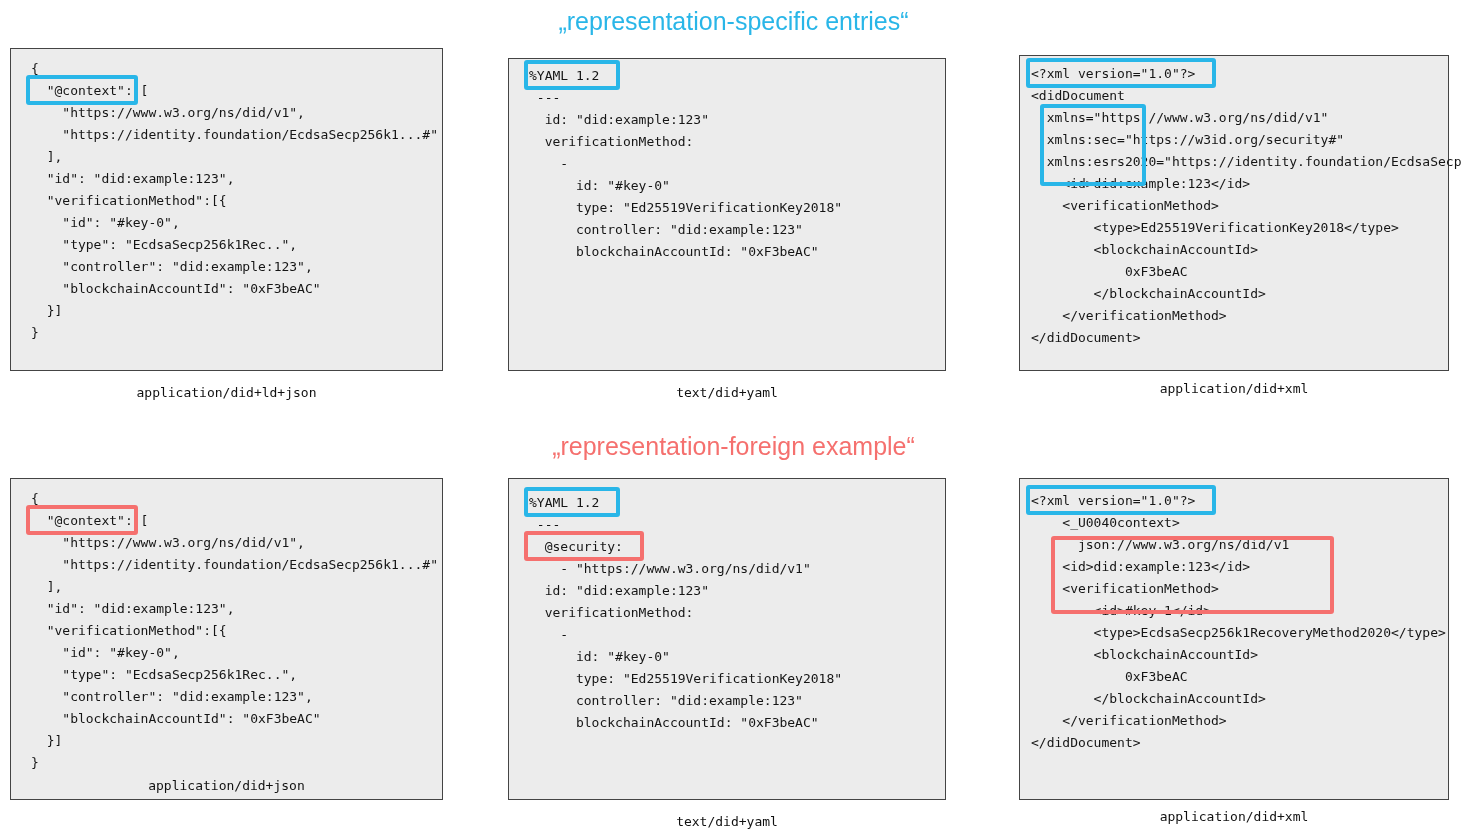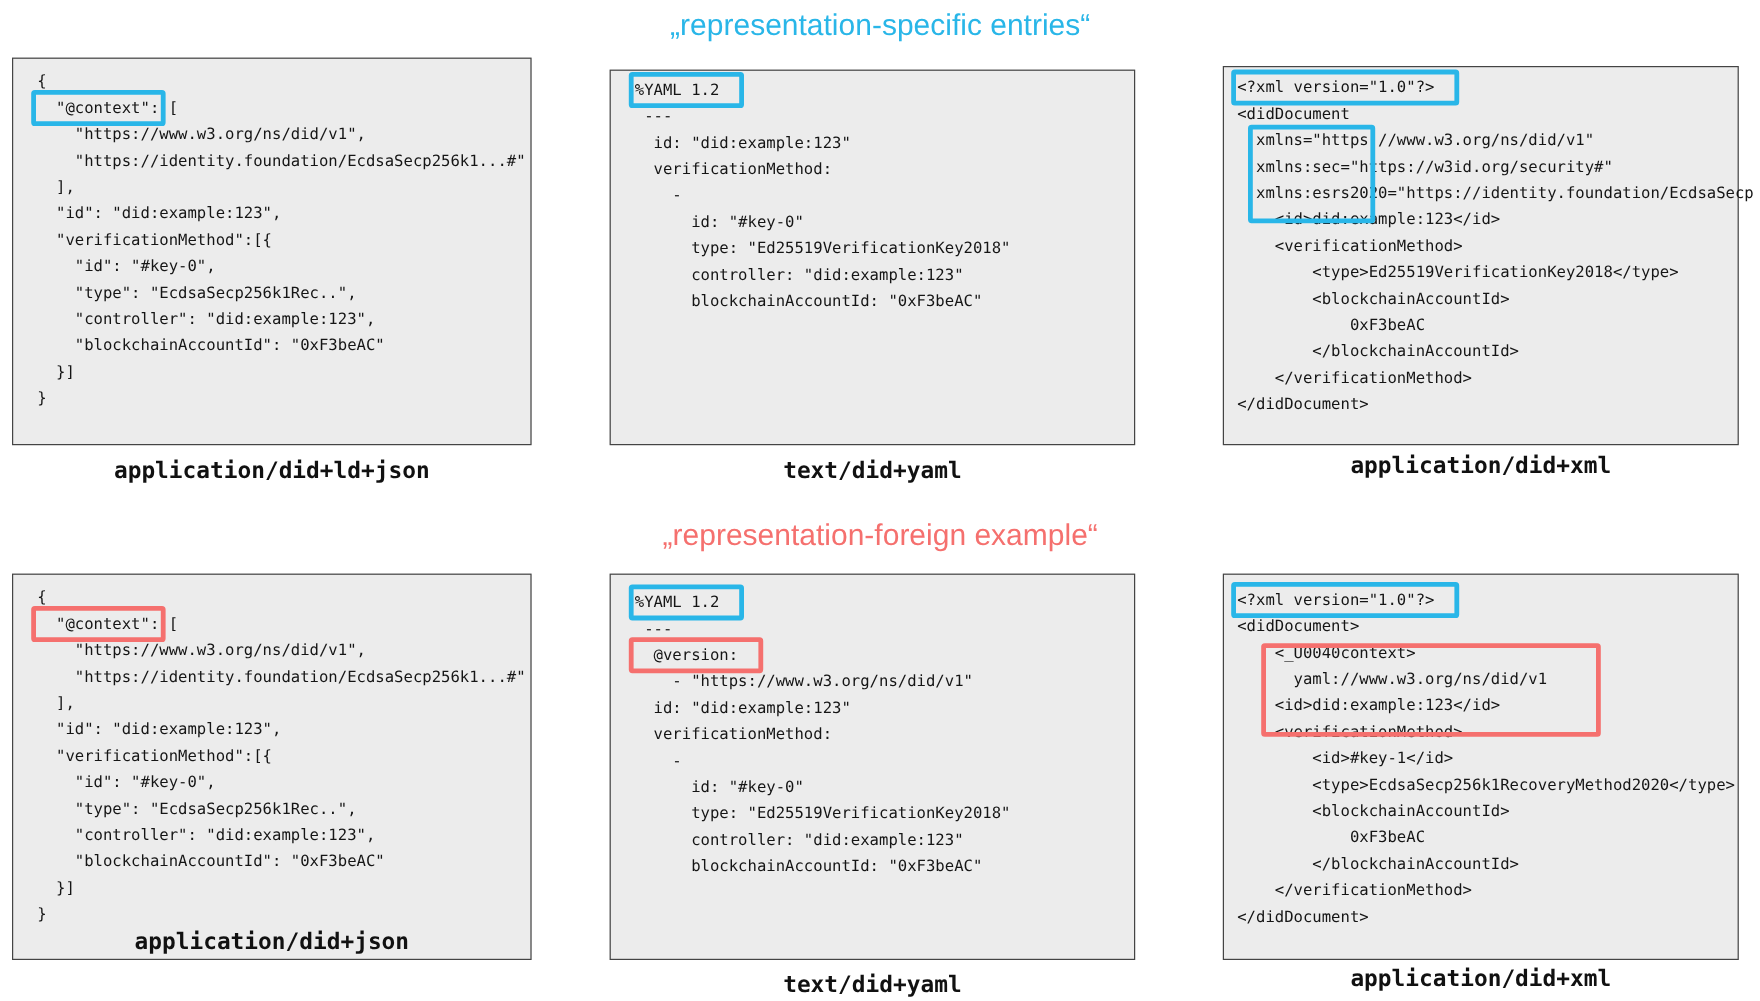--- a/index.html
+++ b/index.html
@@ -16,21 +16,21 @@
   .code{position:relative;font-size:13px;line-height:22px;color:var(--code_text);}
   .cl{height:22px;white-space:pre;}
   .hl{position:relative;display:inline-block;}
   .hl::after{content:"";position:absolute;left:-5px;right:-5px;top:-5px;bottom:-3px;
              border:4.5px solid var(--hlc);border-radius:3px;pointer-events:none;}
   .hl.cyan{--hlc:var(--cyan);}
   .hl.red{--hlc:var(--red);}
   .obox{position:absolute;border:4.5px solid;border-radius:3px;pointer-events:none;}
   .obox.cyan{border-color:var(--cyan);}
   .obox.red{border-color:var(--red);}
-  .lbl{position:absolute;font-size:19px;line-height:23px;color:#111;text-align:center;font-weight:bold;}
+  .lbl{position:absolute;font-size:13px;line-height:23px;color:#111;text-align:center;}
 </style>
 </head>
 <body>
 
 <div class="page">
 
   <div class="hdr cyan" style="top:6px;">„representation-specific entries“</div>
 
   <div class="panel" style="left:10px;top:48px;width:433px;height:323px;padding:9px 0 0 20px;">
     <div class="code">
@@ -104,38 +104,37 @@
         <div class="cl">    "blockchainAccountId": "0xF3beAC"</div>
         <div class="cl">  }]</div>
         <div class="cl">}</div>
       </div>
   </div>
 
   <div class="panel" style="left:508px;top:478px;width:438px;height:322px;padding:13px 0 0 20px;">
     <div class="code">
         <div class="cl"><span class="hl cyan">%YAML 1.2  </span></div>
         <div class="cl"> ---</div>
-        <div class="cl"><span class="hl red">  @version:  </span></div>
+        <div class="cl"><span class="hl red">  @security:  </span></div>
         <div class="cl">    - "https://www.w3.org/ns/did/v1"</div>
         <div class="cl">  id: "did:example:123"</div>
         <div class="cl">  verificationMethod:</div>
         <div class="cl">    -</div>
         <div class="cl">      id: "#key-0"</div>
         <div class="cl">      type: "Ed25519VerificationKey2018"</div>
         <div class="cl">      controller: "did:example:123"</div>
         <div class="cl">      blockchainAccountId: "0xF3beAC"</div>
       </div>
   </div>
 
   <div class="panel" style="left:1019px;top:478px;width:430px;height:322px;padding:11px 0 0 11px;">
     <div class="code">
         <div class="cl"><span class="hl cyan">&lt;?xml version="1.0"?&gt;  </span></div>
-        <div class="cl">&lt;didDocument&gt;</div>
         <div class="cl">    &lt;_U0040context&gt;</div>
-        <div class="cl">      yaml://www.w3.org/ns/did/v1</div>
+        <div class="cl">      json://www.w3.org/ns/did/v1</div>
         <div class="cl">    &lt;id&gt;did:example:123&lt;/id&gt;</div>
         <div class="cl">    &lt;verificationMethod&gt;</div>
         <div class="cl">        &lt;id&gt;#key-1&lt;/id&gt;</div>
         <div class="cl">        &lt;type&gt;EcdsaSecp256k1RecoveryMethod2020&lt;/type&gt;</div>
         <div class="cl">        &lt;blockchainAccountId&gt;</div>
         <div class="cl">            0xF3beAC</div>
         <div class="cl">        &lt;/blockchainAccountId&gt;</div>
         <div class="cl">    &lt;/verificationMethod&gt;</div>
         <div class="cl">&lt;/didDocument&gt;</div>
       </div>

